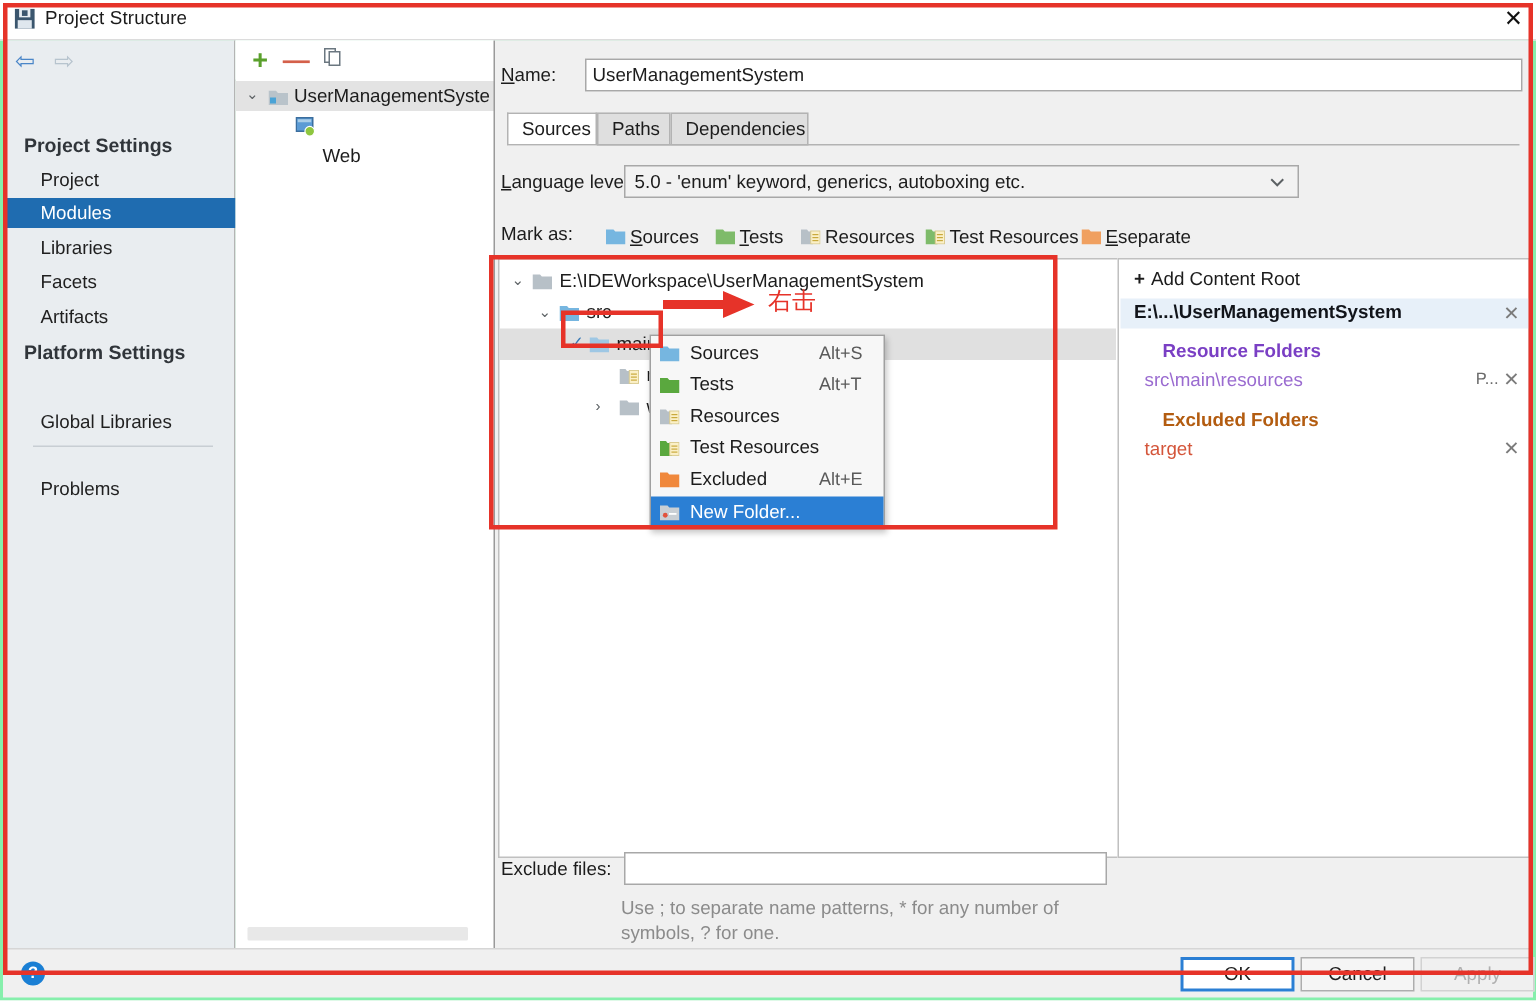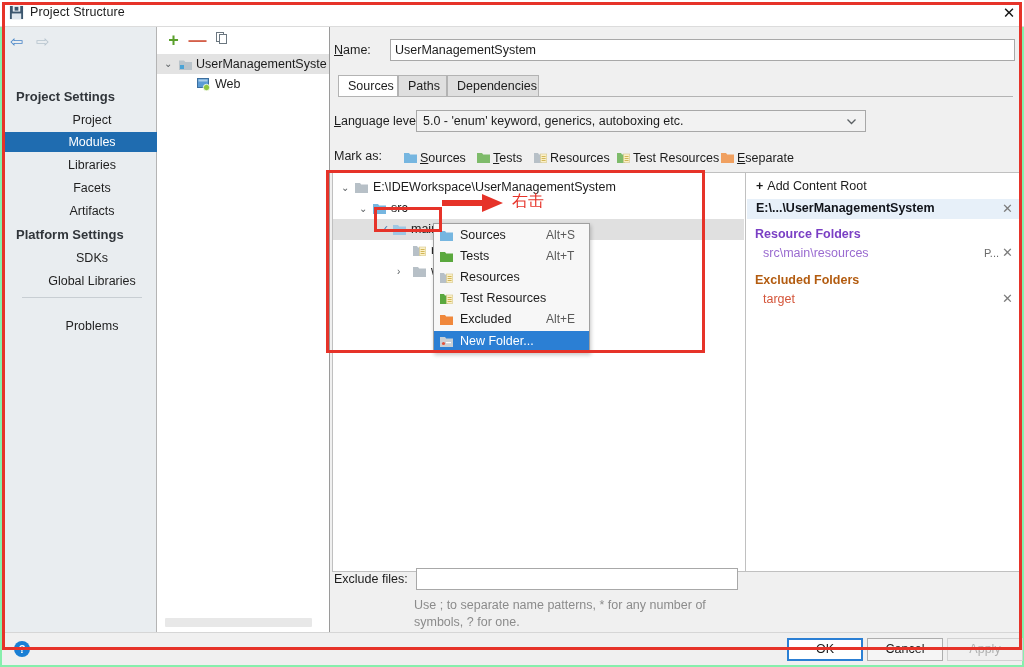--- a/index.html
+++ b/index.html
@@ -45,21 +45,21 @@
   .nav-back  { left: 0px;  color: #4a86c8; cursor: pointer; }
   .nav-fwd   { left: 26px; color: #b7c4ce; cursor: pointer; }
 
   .side-group {
     position: absolute; left: 14px;
     font-weight: bold; font-size: 13px; color: #30353a;
   }
   .side-item {
     position: absolute; left: 0px; width: 155px; height: 20px;
     padding-left: 25px; font-size: 12.5px; color: #1f1f1f;
-    line-height: 20px; cursor: pointer; white-space: nowrap; text-align: center;
+    line-height: 20px; cursor: pointer; white-space: nowrap;
   }
   .side-item.selected { background: #1f6cb0; color: #ffffff; }
   .side-sep {
     position: absolute; left: 20px; top: 270px; width: 120px; height: 1px;
     background: #c8ced3;
   }
 
   
   .modpanel {
     position: absolute; left: 157px; top: 27px; width: 173px; height: 605px;
@@ -168,21 +168,21 @@
   .addroot .plus { color: #1c1c1c; font-weight: bold; margin-right: 4px; }
   .rootsel {
     position: absolute; left: 1px; top: 26px; width: 272px; height: 20px;
     background: #e7f0f9;
   }
   .rootsel-label {
     position: absolute; left: 9px; top: 2px; font-weight: bold;
     font-size: 12.5px; color: #11141a;
   }
   .grp-head {
-    position: absolute; font-weight: bold; font-size: 12.5px; white-space: nowrap;
+    position: absolute; font-weight: bold; font-size: 12.5px; white-space: nowrap; margin-left: 20px;
   }
   .grp-item { position: absolute; font-size: 12.5px; white-space: nowrap; }
   .x-btn {
     position: absolute; right: 6px; font-size: 13px; color: #7b7b7b;
     cursor: pointer; line-height: 12px;
   }
   .pl-mark {
     position: absolute; right: 20px; font-size: 11px; color: #6b6b6b;
   }
 
@@ -277,21 +277,20 @@
       <div class="nav-arrow nav-fwd">⇨</div>
     </div>
     <div class="side-group" style="top:62px">Project Settings</div>
     <div class="side-group" style="top:200px">Platform Settings</div>
 
     <div class="side-item" style="top:83px">Project</div>
     <div class="side-item selected" style="top:105px">Modules</div>
     <div class="side-item" style="top:128px">Libraries</div>
     <div class="side-item" style="top:151px">Facets</div>
     <div class="side-item" style="top:174px">Artifacts</div>
-    <div class="side-item" style="top:221px">SDKs</div>
     <div class="side-item" style="top:244px">Global Libraries</div>
     <div class="side-sep"></div>
     <div class="side-item" style="top:289px">Problems</div>
   </div>
 
   <div class="modpanel">
     <div class="modtoolbar">
       <div class="tb-btn tb-plus">+</div>
       <div class="tb-btn tb-minus">—</div>
       <div class="tb-btn tb-copy">
@@ -310,21 +309,21 @@
       </svg>
       <span class="mod-label" style="left:39px;">UserManagementSyste</span>
     </div>
 
     <div class="modrow" style="top:47px">
       <svg style="position:absolute; left:40px; top:4px;" width="13" height="13" viewBox="0 0 13 13">
         <rect x="0.5" y="0.5" width="11" height="9" fill="#5b9bd5" stroke="#3b6e9e"></rect>
         <rect x="1.5" y="1.5" width="9" height="2" fill="#a9cde8"></rect>
         <circle cx="9.5" cy="9.5" r="3.2" fill="#8ec63f" stroke="#fff" stroke-width="0.8"></circle>
       </svg>
-      <span class="mod-label" style="left:58px;">Web</span>
+      <span class="mod-label" style="left:58px;margin-top:20px;">Web</span>
     </div>
 
     <div class="modscroll-h"></div>
   </div>
   <div class="modpanel-border-r"></div>
 
   <div class="content">
 
     <div class="lbl" style="left:4px; top:16px;">
       <span class="u">N</span><span>ame:</span>

